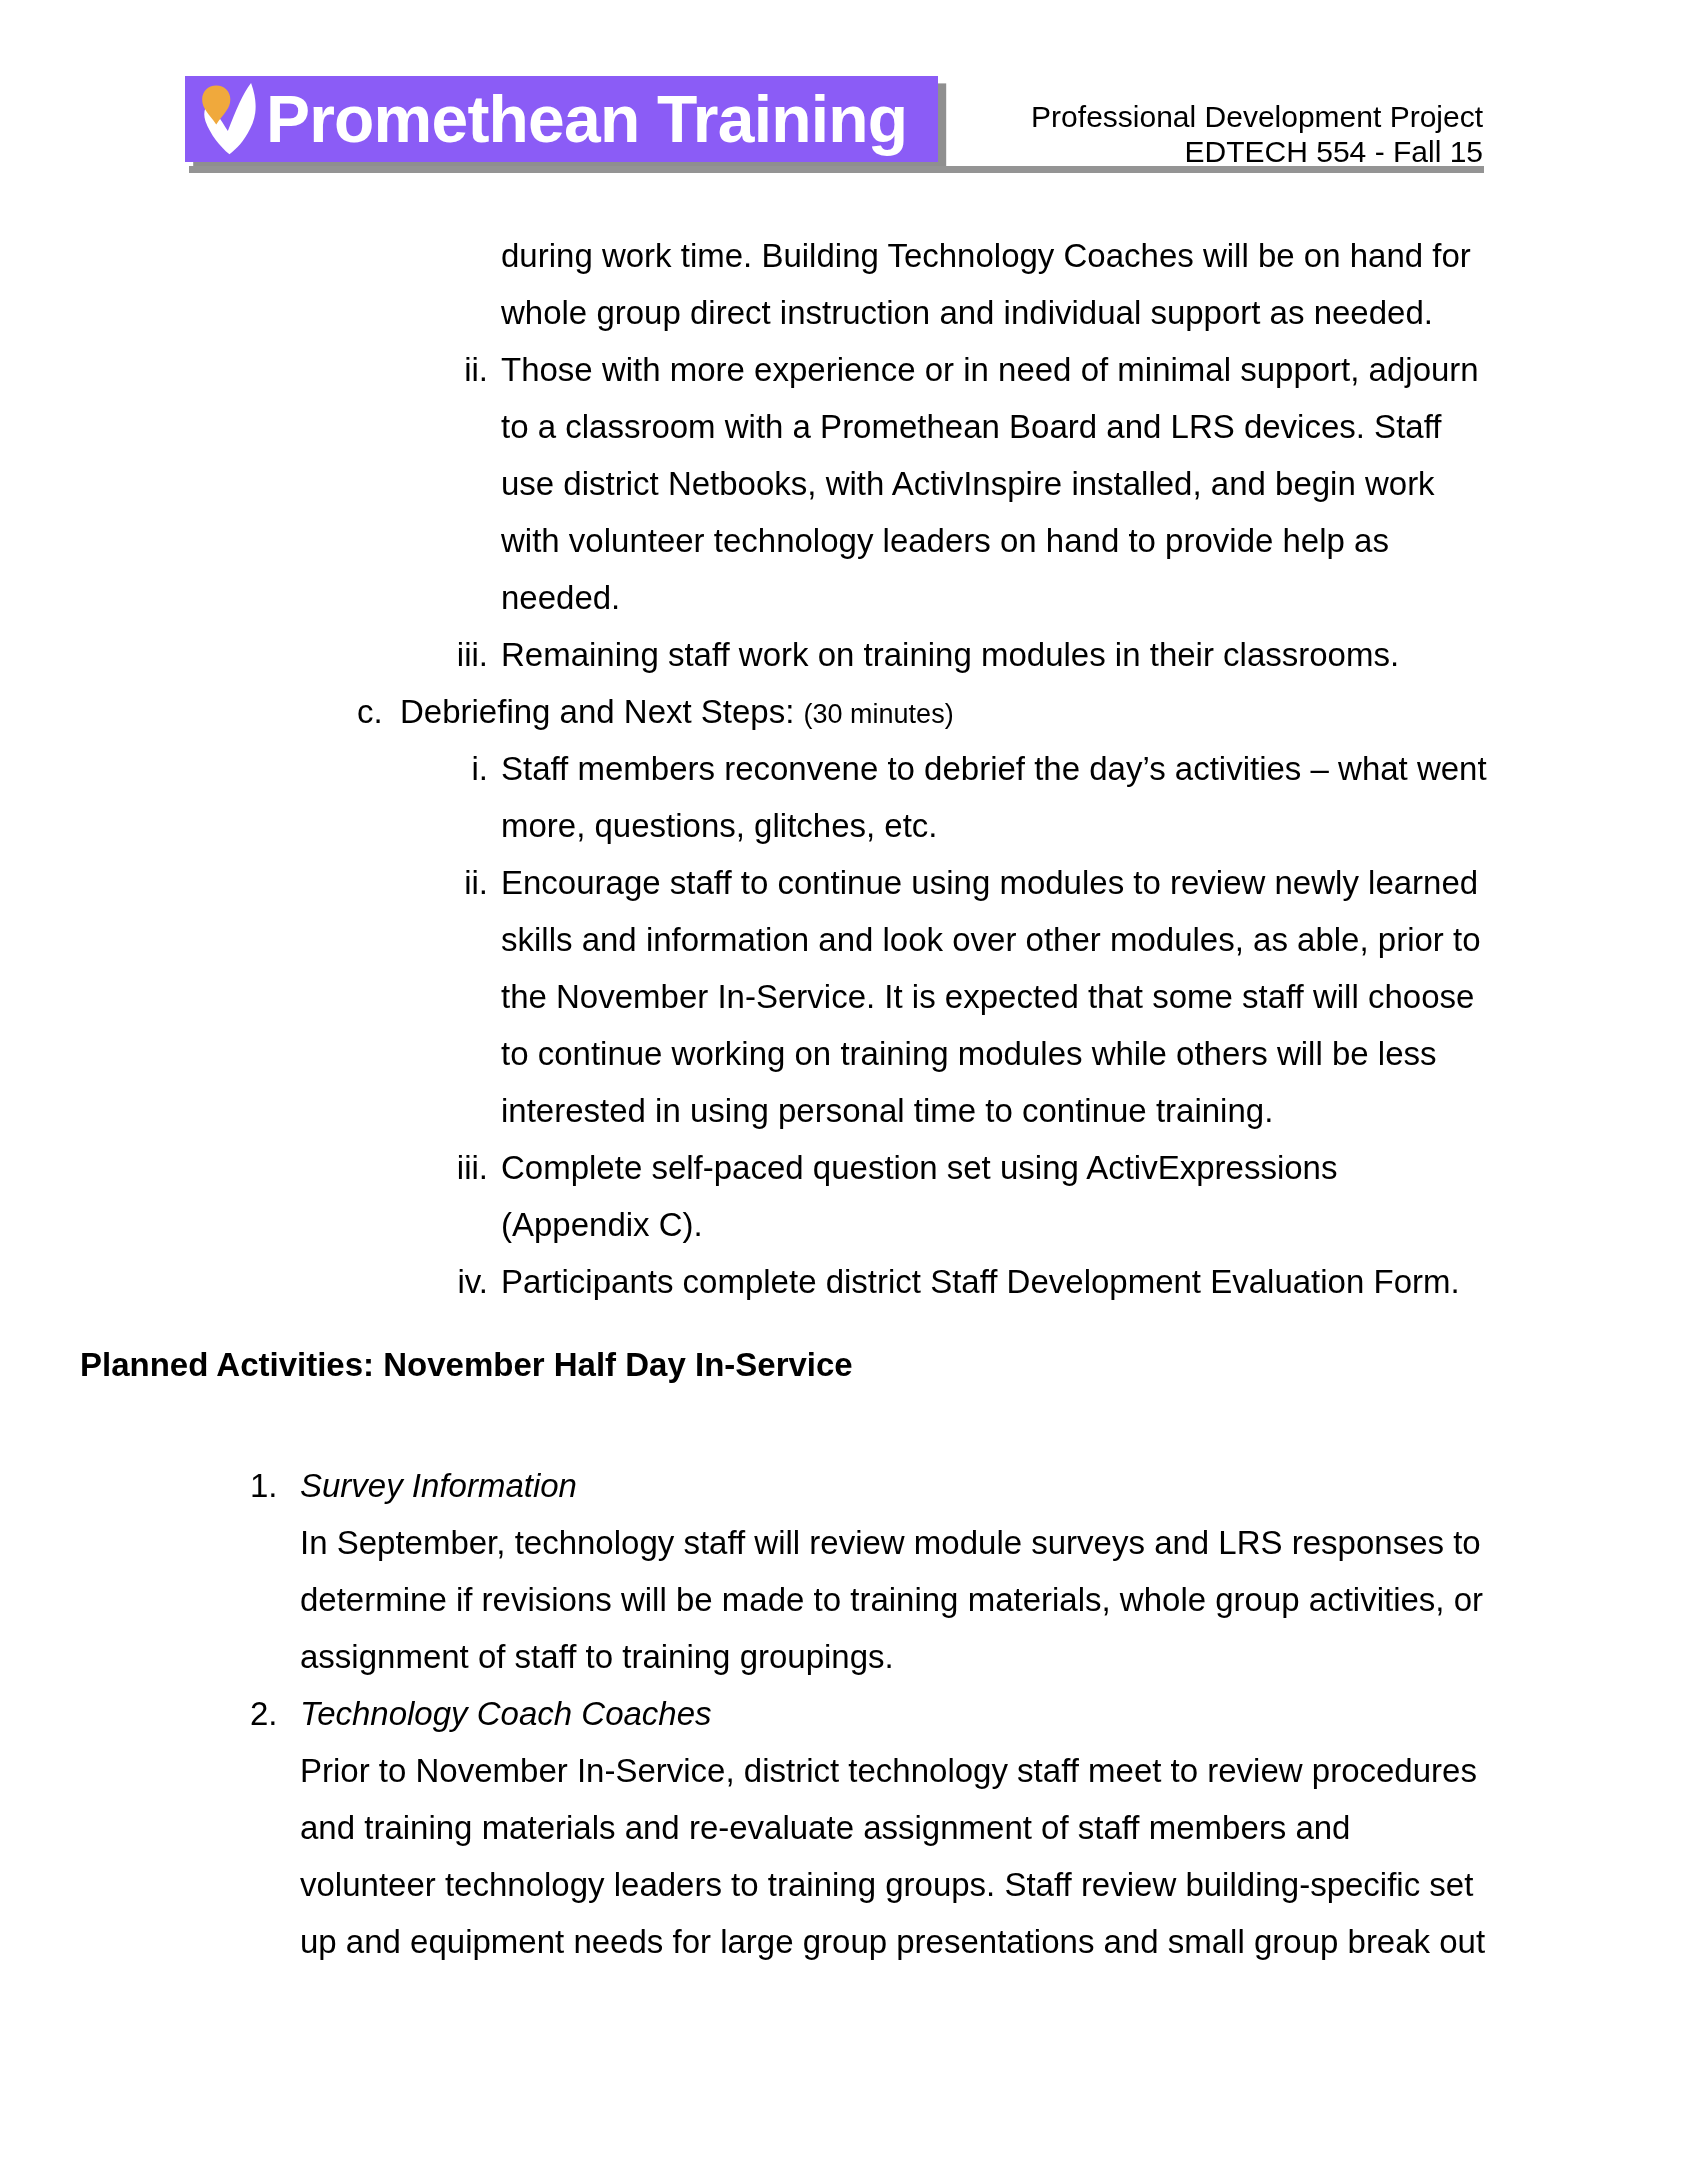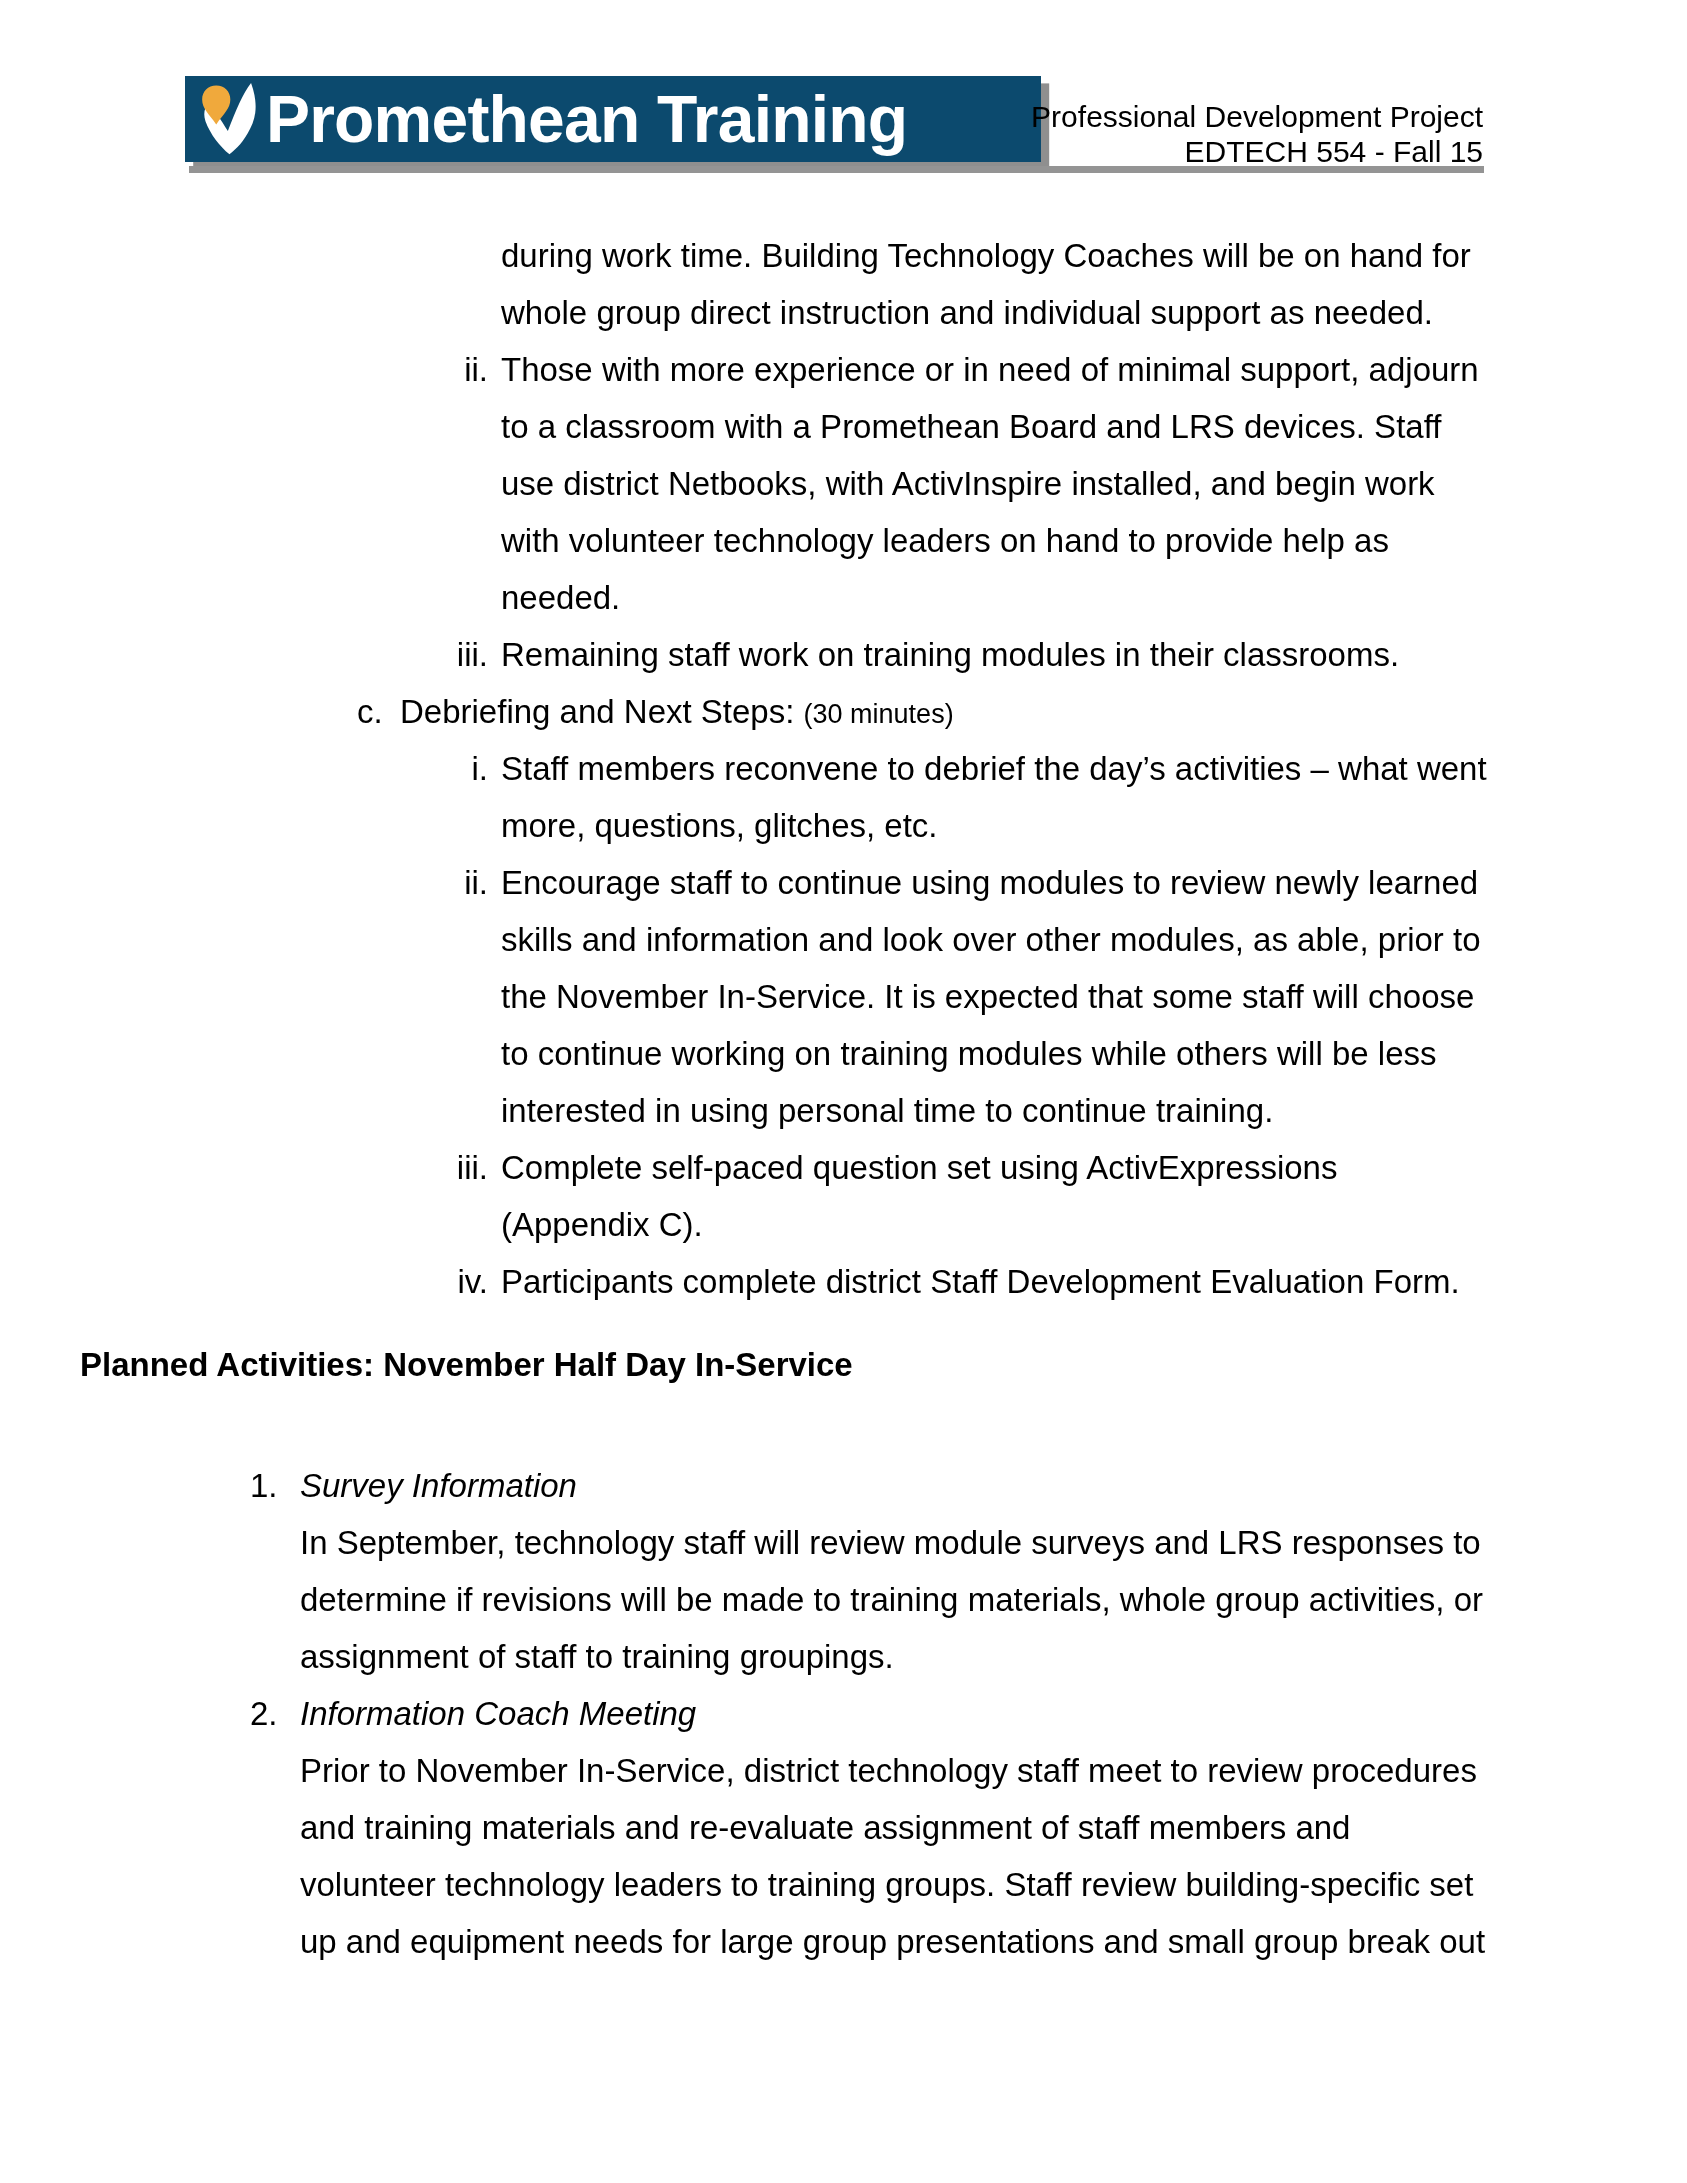--- a/index.html
+++ b/index.html
@@ -4,22 +4,22 @@
 <style>
   html,body{margin:0;padding:0;}
   body{
     width:1687px;height:2183px;background:#ffffff;position:relative;
     font-family:"Liberation Sans", sans-serif;color:#000;overflow:hidden;
   }
   .page{position:absolute;inset:0;background:#fff;}
 
   
   .logo-box{
-    position:absolute;left:185px;top:76px;width:856px;height:86px;
-    background:#0c4a6e;display:flex;align-items:center;
+    position:absolute;left:185px;top:76px;width:753px;height:86px;
+    background:#8b5cf6;display:flex;align-items:center;
     box-shadow:8.2px 7.4px 0 #8f8f8f;
   }
   .logo-icon{margin-left:13px;flex:0 0 auto;}
   .logo-text{
     color:#ffffff;font-weight:bold;font-size:66px;letter-spacing:-0.8px;
     margin-left:5px;white-space:nowrap;
   }
   .header-rule{
     position:absolute;left:189px;top:166px;width:1295px;height:6.6px;
     background:#949494;
@@ -101,21 +101,21 @@
       <span class="mk">iv.</span><span class="txt">Participants complete district Staff Development Evaluation Form.</span>
     </div>
     <div class="ln hline">Planned Activities: November Half Day In-Service</div>
     <div class="ln l1">
       <span class="mk">1.</span><span class="txt">Survey Information</span>
     </div>
     <div class="ln para">In September, technology staff will review module surveys and LRS responses to</div>
     <div class="ln para">determine if revisions will be made to training materials, whole group activities, or</div>
     <div class="ln para">assignment of staff to training groupings.</div>
     <div class="ln l1">
-      <span class="mk">2.</span><span class="txt">Information Coach Meeting</span>
+      <span class="mk">2.</span><span class="txt">Technology Coach Coaches</span>
     </div>
     <div class="ln para">Prior to November In-Service, district technology staff meet to review procedures</div>
     <div class="ln para">and training materials and re-evaluate assignment of staff members and</div>
     <div class="ln para">volunteer technology leaders to training groups. Staff review building-specific set</div>
     <div class="ln para">up and equipment needs for large group presentations and small group break out</div>
   </div>
 
 </div>
 
 

